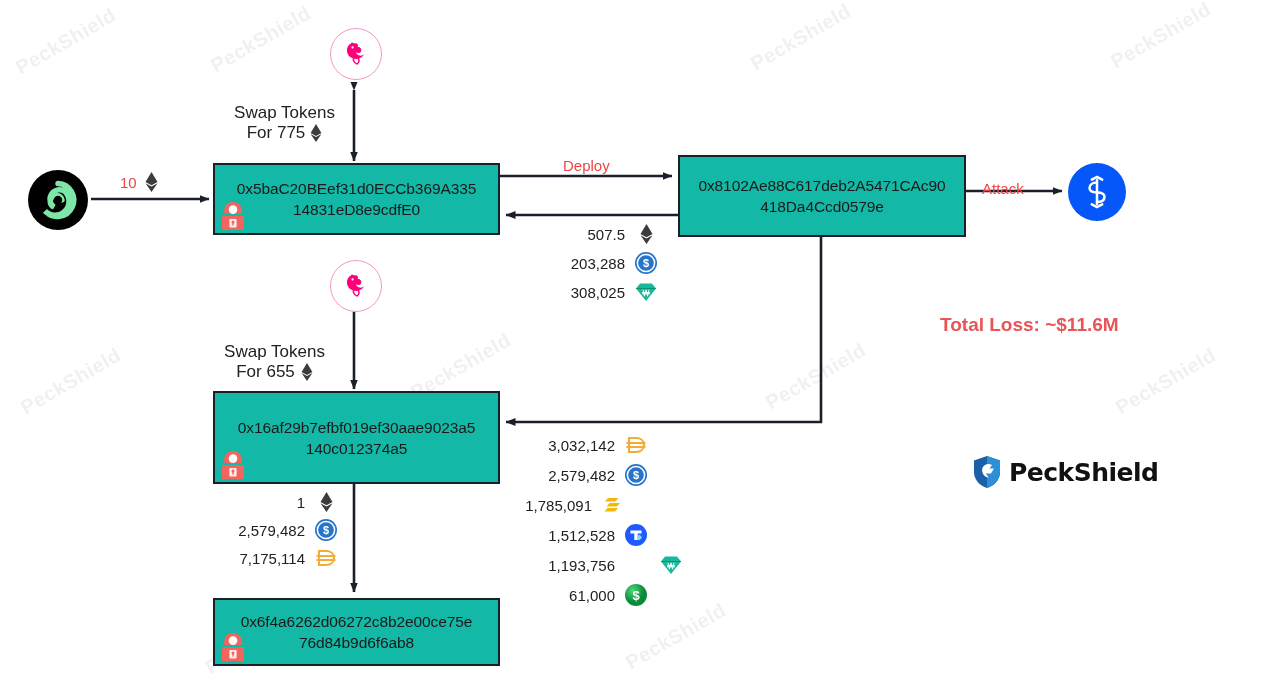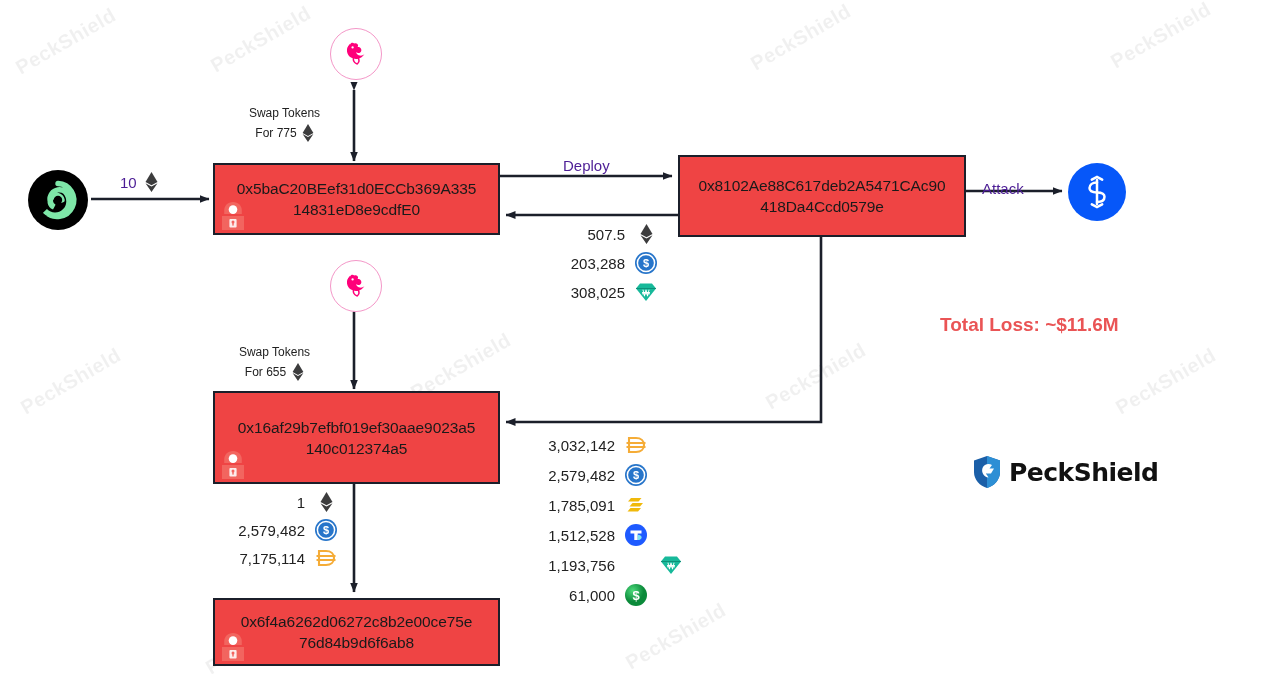--- a/index.html
+++ b/index.html
@@ -2,33 +2,33 @@
 <html><head>
 <meta charset="utf-8">
 <style>
   html,body{margin:0;padding:0;background:#fff;}
   body{width:1280px;height:697px;position:relative;overflow:hidden;
        font-family:"Liberation Sans",sans-serif;color:#1a1a1a;}
   #canvas{position:absolute;left:0;top:0;width:1280px;height:697px;}
   .wm{position:absolute;color:#000;opacity:.055;font-size:20px;font-weight:700;
       transform:rotate(-30deg);letter-spacing:.5px;pointer-events:none;
       font-family:"Liberation Sans",sans-serif;white-space:nowrap;}
-  .node{position:absolute;border:2.5px solid #1b1f2a;background:#ef4444;box-sizing:border-box;
+  .node{position:absolute;border:2.5px solid #1b1f2a;background:#14b8a6;box-sizing:border-box;
         display:flex;align-items:center;justify-content:center;}
   .addr{font-size:15.5px;line-height:21px;text-align:center;color:#1a1a1a;
         letter-spacing:-.1px;word-break:break-all;padding:0 10px;}
   .hacker{position:absolute;left:4px;bottom:2px;width:28px;height:30px;}
-  .lbl{position:absolute;font-size:15px;color:#4c1d95;white-space:nowrap;}
+  .lbl{position:absolute;font-size:15px;color:#ef4444;white-space:nowrap;}
   .amt{position:absolute;display:flex;align-items:center;gap:9px;font-size:15px;color:#222;}
   .amt .num{width:92px;text-align:right;white-space:nowrap;}
   .amt .tok{width:24px;height:24px;display:flex;align-items:center;justify-content:center;}
   .tok svg{display:block;}
   .circ{position:absolute;border-radius:50%;display:flex;align-items:center;justify-content:center;}
   .uni{width:50px;height:50px;border:1.6px solid #f497c8;background:#fff;}
-  .swaplbl{position:absolute;font-size:12px;line-height:20px;text-align:center;color:#222;white-space:nowrap;}
+  .swaplbl{position:absolute;font-size:17px;line-height:20px;text-align:center;color:#222;white-space:nowrap;}
   #loss{position:absolute;color:#ea5455;font-size:19px;font-weight:700;white-space:nowrap;}
   #peckshield-logo{position:absolute;display:flex;align-items:center;gap:7px;}
   #peckshield-logo .pw{font-size:25px;font-weight:800;letter-spacing:-.5px;color:#111;
                        font-family:"DejaVu Sans",sans-serif;}
 </style>
 </head>
 <body>
 
 <div class="wm" style="left:10px;top:30px;">PeckShield</div>
 <div class="wm" style="left:205px;top:28px;">PeckShield</div>
@@ -230,21 +230,21 @@
   <div class="amt" style="left:523px;top:463px;">
     <span class="num">2,579,482</span>
     <span class="tok">
       <svg width="24" height="24" viewBox="0 0 24 24">
           <circle cx="12" cy="12" r="11" fill="#2775ca"></circle>
           <circle cx="12" cy="12" r="8.6" fill="none" stroke="#fff" stroke-width="1.5"></circle>
           <text x="12" y="16.4" font-size="11" font-weight="bold" fill="#fff" text-anchor="middle" font-family="Liberation Sans, sans-serif">$</text>
         </svg>
     </span>
   </div>
-  <div class="amt" style="left:523px;top:493px;">
+  <div class="amt" style="left:500px;top:493px;">
     <span class="num">1,785,091</span>
     <span class="tok">
       <svg width="24" height="24" viewBox="0 0 24 24">
           <g fill="#f0b90b">
             <path d="M7 5 L17.5 5 L14.5 8.5 L4 8.5 Z"></path>
             <path d="M8.5 10 L19 10 L16 13.5 L5.5 13.5 Z"></path>
             <path d="M6.5 15 L17 15 L14 18.5 L3.5 18.5 Z"></path>
           </g>
         </svg>
     </span>

